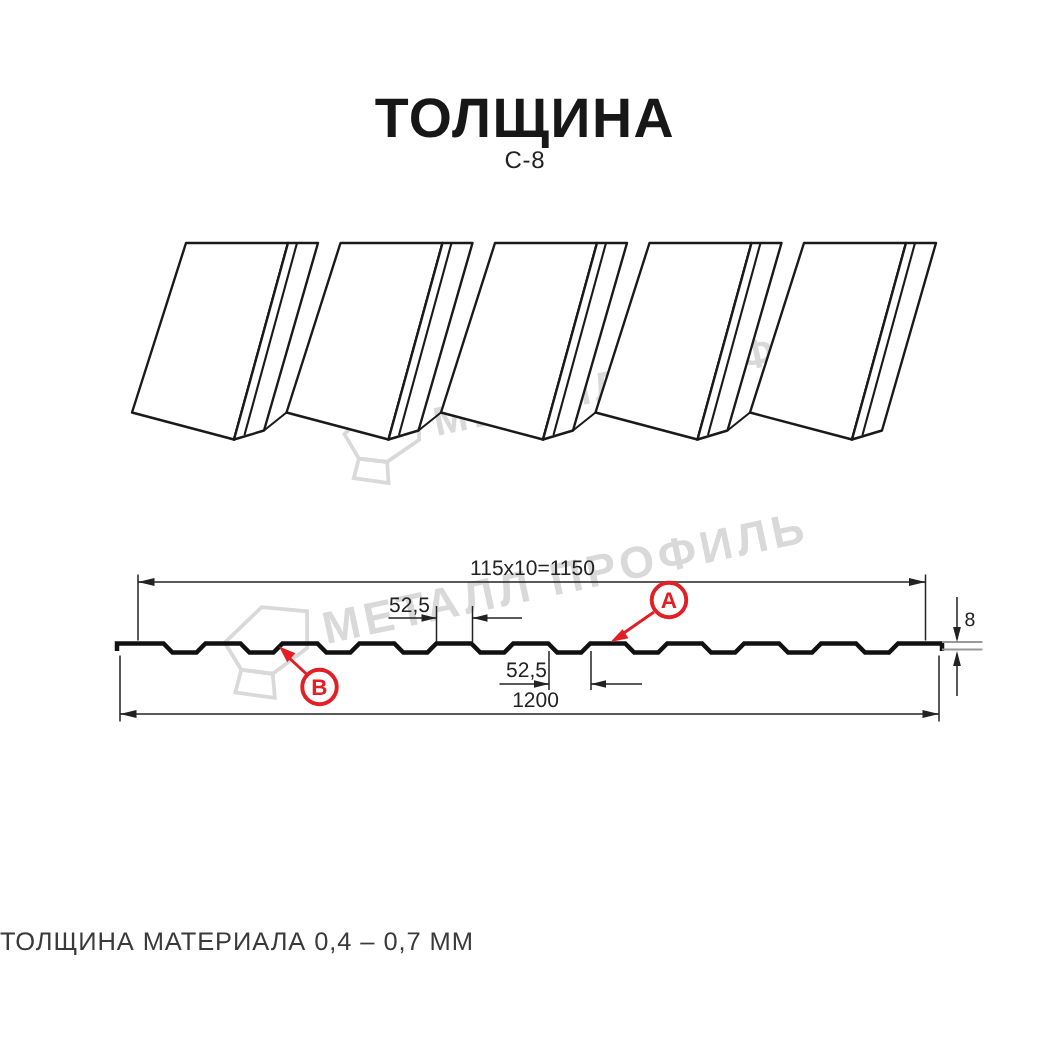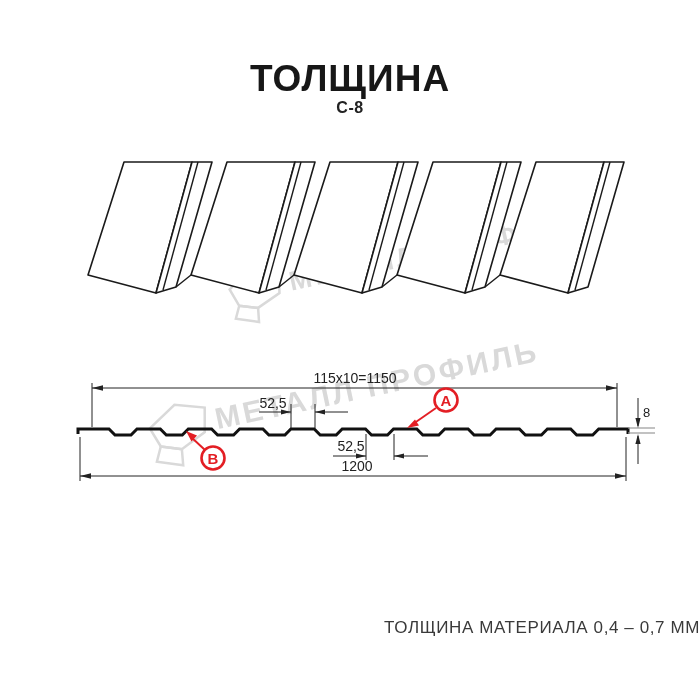--- a/index.html
+++ b/index.html
@@ -1,22 +1,22 @@
 <!DOCTYPE html>
 <html style="--accent: #e31e24; --wm: #d9d9d9;"><head>
 <meta charset="utf-8">
 <style>
   html,body{margin:0;padding:0;background:#ffffff;width:700px;height:700px;overflow:hidden;}
   body{font-family:"Liberation Sans","DejaVu Sans",sans-serif;position:relative;}
   .page{position:absolute;inset:0;width:700px;height:700px;}
   .title{position:absolute;top:58px;left:0;width:700px;text-align:center;
          font-size:37px;font-weight:800;letter-spacing:1px;color:#171717;}
   .subtitle{position:absolute;top:99px;left:0;width:700px;text-align:center;
-         font-size:16px;font-weight:700;letter-spacing:0.5px;color:#222;}
-  .footer{position:absolute;top:618px;left:0;width:700px;text-align:right;
+         font-size:16px;font-weight:400;letter-spacing:0.5px;color:#222;}
+  .footer{position:absolute;top:618px;left:0;width:700px;text-align:left;
          font-size:17px;font-weight:400;letter-spacing:0.6px;color:#3a3a3a;}
   svg{position:absolute;left:0;top:0;}
   .thin{stroke:#222;stroke-width:1;fill:none;}
   .dimtext{font-size:14px;fill:#222;}
   .dimtext-small{font-size:13px;fill:#222;}
   .arrow{fill:#222;stroke:none;}
   .profile{stroke:#111;stroke-width:3;fill:none;stroke-linejoin:miter;}
   .sheetline{stroke:#1a1a1a;stroke-width:1.6;fill:#ffffff;stroke-linejoin:round;}
   .sheetline-open{stroke:#1a1a1a;stroke-width:1.4;fill:none;}
   .grayext{stroke:#9a9a9a;stroke-width:1.2;fill:none;}

